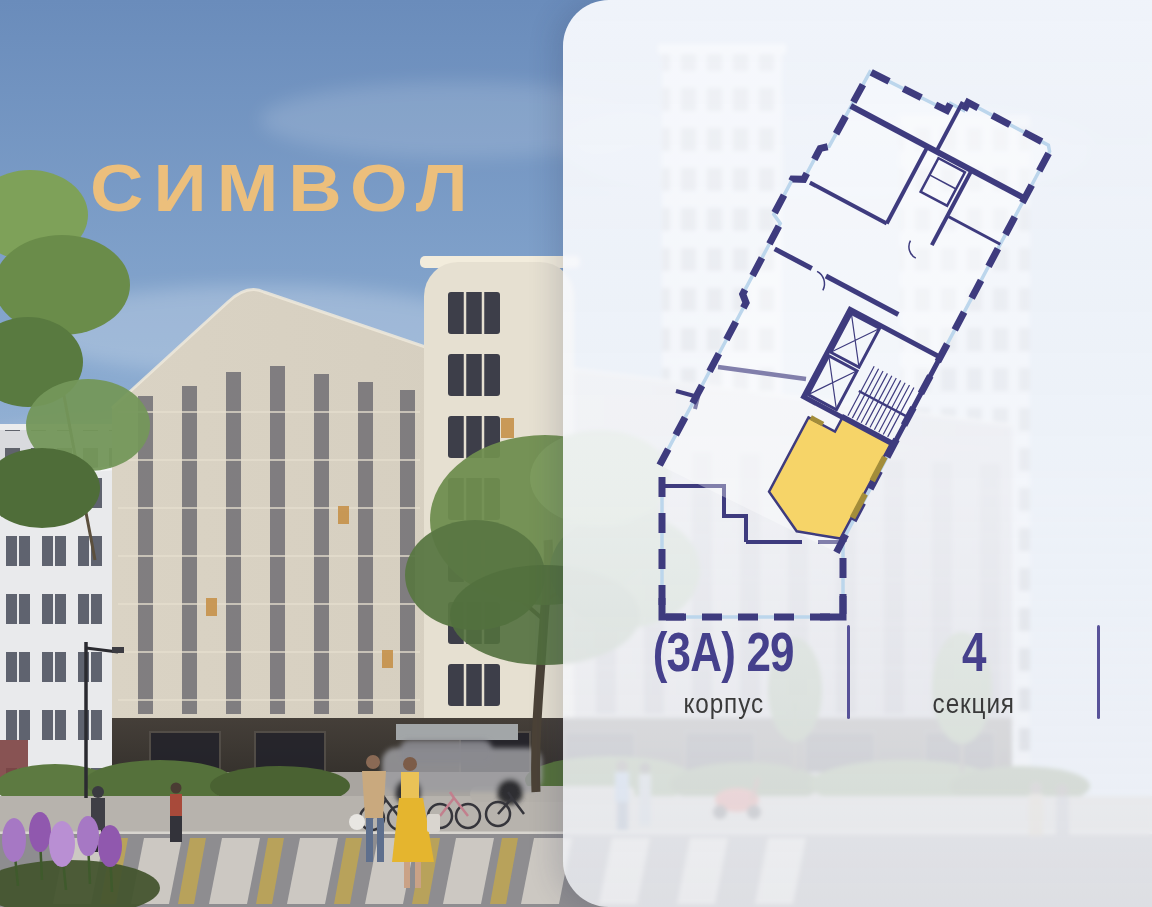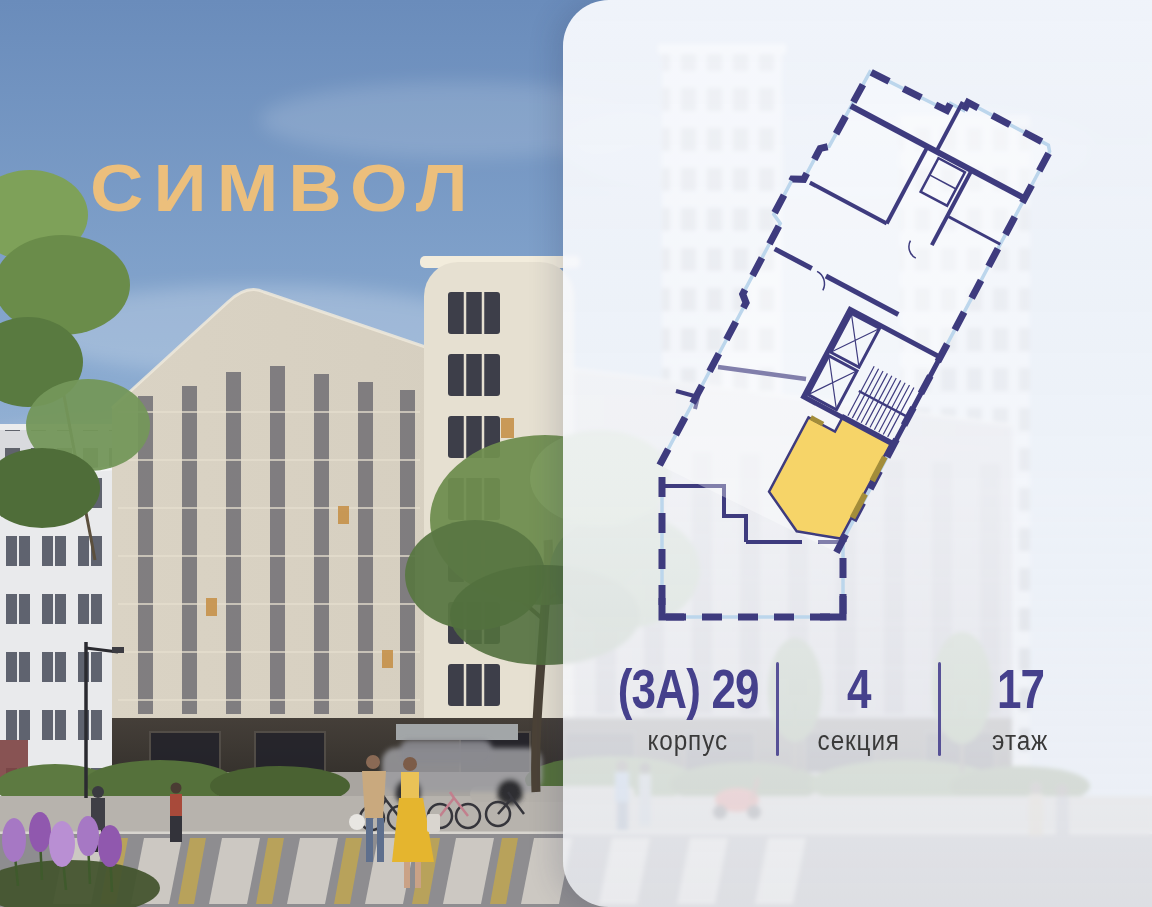--- a/index.html
+++ b/index.html
@@ -9,21 +9,21 @@
   #bg{position:absolute;left:0;top:0;}
   .panel{position:absolute;left:563px;top:0;width:589px;height:907px;
          border-radius:46px 0 0 46px;
          background:linear-gradient(180deg,rgba(247,249,253,.95) 0%,rgba(246,248,252,.9) 55%,rgba(241,243,248,.8) 100%);
          backdrop-filter:blur(2px);
          box-shadow:-10px 0 26px rgba(40,50,80,.15);}
   #plan{position:absolute;left:560px;top:0;}
   .logo{position:absolute;left:90px;top:150px;font-size:66px;font-weight:700;
         letter-spacing:9px;color:#ecbf7c;transform:scaleX(1.12);transform-origin:left center;
         white-space:nowrap;}
-  .infobar{position:absolute;left:600px;top:661px;width:500px;display:flex;align-items:stretch;}
+  .infobar{position:absolute;left:600px;top:624px;width:500px;display:flex;align-items:stretch;}
   .info-cell{flex:1;display:flex;flex-direction:column;align-items:center;justify-content:flex-start;}
   .info-value{font-size:55px;font-weight:700;color:#45408c;line-height:1.05;
               transform:scaleX(.8);transform-origin:center;white-space:nowrap;letter-spacing:-1px;}
   .info-label{font-size:27px;color:#3a3a3a;margin-top:7px;letter-spacing:1px;
               transform:scaleX(.9);transform-origin:center;}
   .divider{width:3px;background:#4b4490;height:94px;align-self:center;opacity:.92;border-radius:2px;}
 </style>
 </head>
 <body>
 
@@ -378,19 +378,15 @@
     <div class="info-cell">
       <div class="info-value">(3А) 29</div>
       <div class="info-label">корпус</div>
     </div>
     <div class="divider"></div>
     <div class="info-cell">
       <div class="info-value">4</div>
       <div class="info-label">секция</div>
     </div>
     <div class="divider"></div>
-    <div class="info-cell">
-      <div class="info-value">17</div>
-      <div class="info-label">этаж</div>
-    </div>
   </div>
 
 </div>
 
 </body></html>

